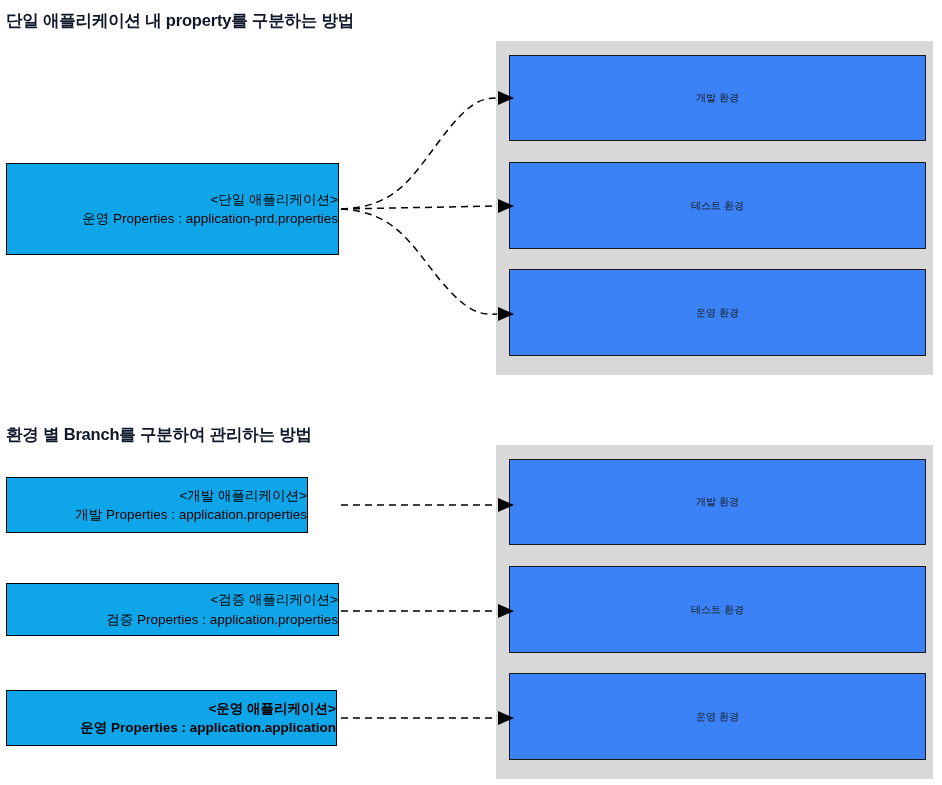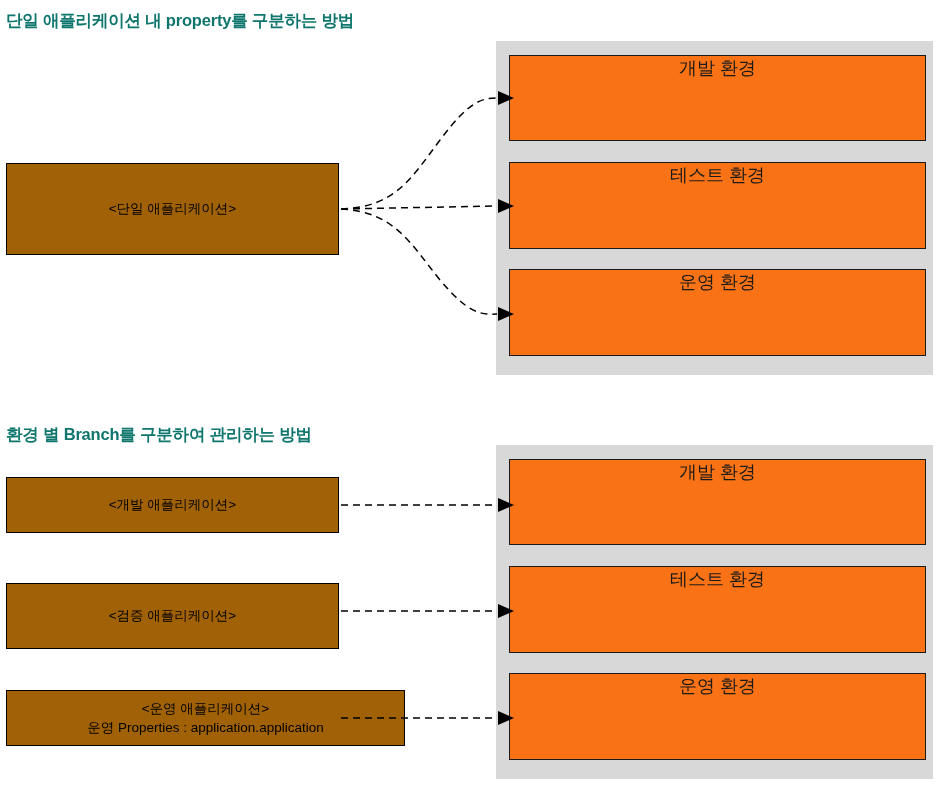--- a/index.html
+++ b/index.html
@@ -15,64 +15,64 @@
     font-family: "Liberation Sans", "DejaVu Sans", sans-serif;
     color: #000000;
     overflow: hidden;
   }
 
   .section-title {
     position: absolute;
     font-size: 16.5px;
     font-weight: bold;
     letter-spacing: -0.2px;
-    color: #0f766e;
+    color: #0f172a;
     white-space: nowrap;
   }
   #title-1 { left: 6px; top: 10px; }
   #title-2 { left: 6px; top: 424px; }
 
   
   .src-box {
     position: absolute;
     border: 1px solid #000000;
-    background: #a16207;
+    background: #0ea5e9;
     display: flex;
     flex-direction: column;
-    align-items: center;
+    align-items: flex-end;
     justify-content: center;
     text-align: center;
     font-size: 13.5px;
     line-height: 1.42;
     color: #000000;
   }
   .src-box .hdr { display: block; }
   .src-box .row { display: block; white-space: nowrap; }
 
   #src-single { left: 6px; top: 163px; width: 333px; height: 92px; }
-  #src-dev  { left: 6px; top: 477px; width: 333px; height: 56px; }
-  #src-stg  { left: 6px; top: 583px; width: 333px; height: 66px; }
-  #src-prd  { left: 6px; top: 690px; width: 399px; height: 56px; }
+  #src-dev  { left: 6px; top: 477px; width: 302px; height: 56px; }
+  #src-stg  { left: 6px; top: 583px; width: 333px; height: 53px; }
+  #src-prd  { left: 6px; top: 690px; width: 331px; height: 56px; font-weight: bold; }
 
   
   .env-panel {
     position: absolute;
     background: #d8d8d8;
   }
   #env-panel-1 { left: 496px; top: 41px; width: 437px; height: 334px; }
   #env-panel-2 { left: 496px; top: 445px; width: 437px; height: 334px; }
 
   .env-box {
     position: absolute;
-    background: #f97316;
+    background: #3b82f6;
     border: 1.6px solid #1a1a1a;
     display: flex;
-    align-items: flex-start;
+    align-items: center;
     justify-content: center;
-    font-size: 18px;
+    font-size: 10px;
     color: #1a1a1a;
     white-space: nowrap;
   }
   #env-1-dev { left: 509px; top: 55px; width: 417px; height: 86px; }
   #env-1-stg { left: 509px; top: 162px; width: 417px; height: 87px; }
   #env-1-prd { left: 509px; top: 269px; width: 417px; height: 87px; }
 
   #env-2-dev { left: 509px; top: 459px; width: 417px; height: 86px; }
   #env-2-stg { left: 509px; top: 566px; width: 417px; height: 87px; }
   #env-2-prd { left: 509px; top: 673px; width: 417px; height: 87px; }
@@ -94,20 +94,21 @@
   }
   .arrowhead { fill: #000000; }
 </style>
 </head>
 <body>
 
 <div class="section-title" id="title-1">단일 애플리케이션 내 property를 구분하는 방법</div>
 
 <div class="src-box" id="src-single">
   <span class="hdr">&lt;단일 애플리케이션&gt;</span>
+  <span class="row">운영 Properties : application-prd.properties</span>
 </div>
 
 <div class="env-panel" id="env-panel-1"></div>
 
 <div class="env-box" id="env-1-dev">
   <span>개발 환경</span>
 </div>
 <div class="env-box" id="env-1-stg">
   <span>테스트 환경</span>
 </div>
@@ -123,23 +124,25 @@
 
   <polygon class="arrowhead" points="498,91 514,98 498,105"></polygon>
   <polygon class="arrowhead" points="498,199 514,206 498,213"></polygon>
   <polygon class="arrowhead" points="498,307 514,314 498,321"></polygon>
 </svg>
 
 <div class="section-title" id="title-2">환경 별 Branch를 구분하여 관리하는 방법</div>
 
 <div class="src-box" id="src-dev">
   <span class="hdr">&lt;개발 애플리케이션&gt;</span>
+  <span class="row">개발 Properties : application.properties</span>
 </div>
 <div class="src-box" id="src-stg">
   <span class="hdr">&lt;검증 애플리케이션&gt;</span>
+  <span class="row">검증 Properties : application.properties</span>
 </div>
 <div class="src-box" id="src-prd">
   <span class="hdr">&lt;운영 애플리케이션&gt;</span>
   <span class="row">운영 Properties : application.application</span>
 </div>
 
 <div class="env-panel" id="env-panel-2"></div>
 
 <div class="env-box" id="env-2-dev">
   <span>개발 환경</span>

